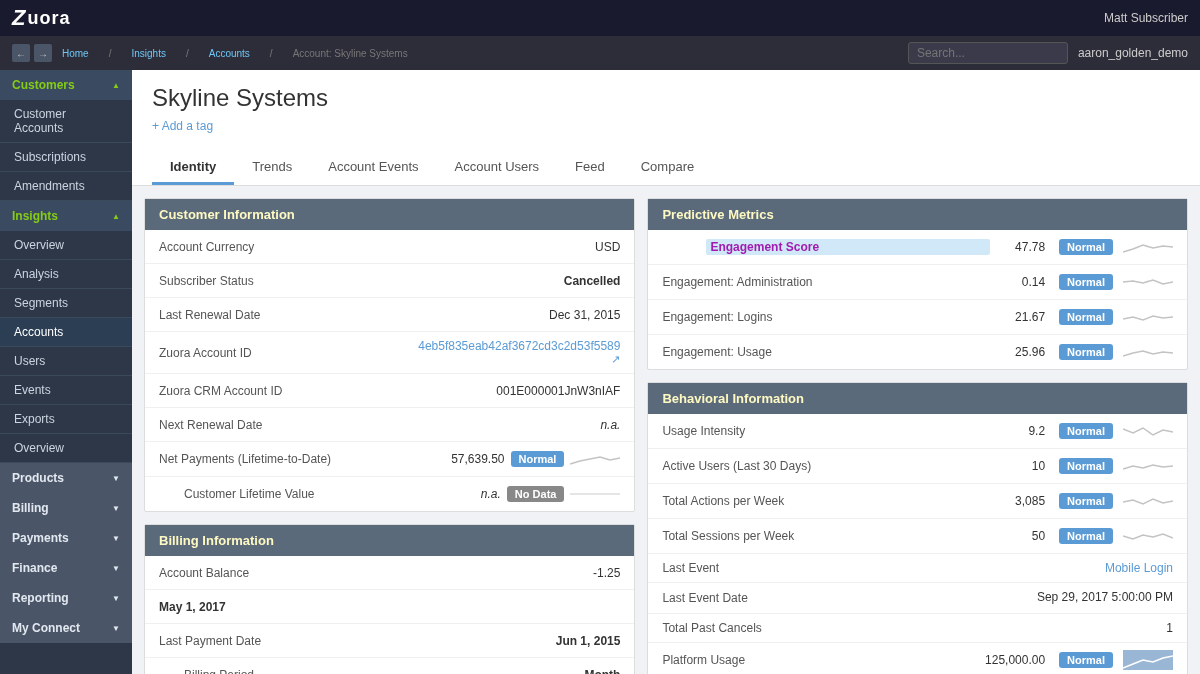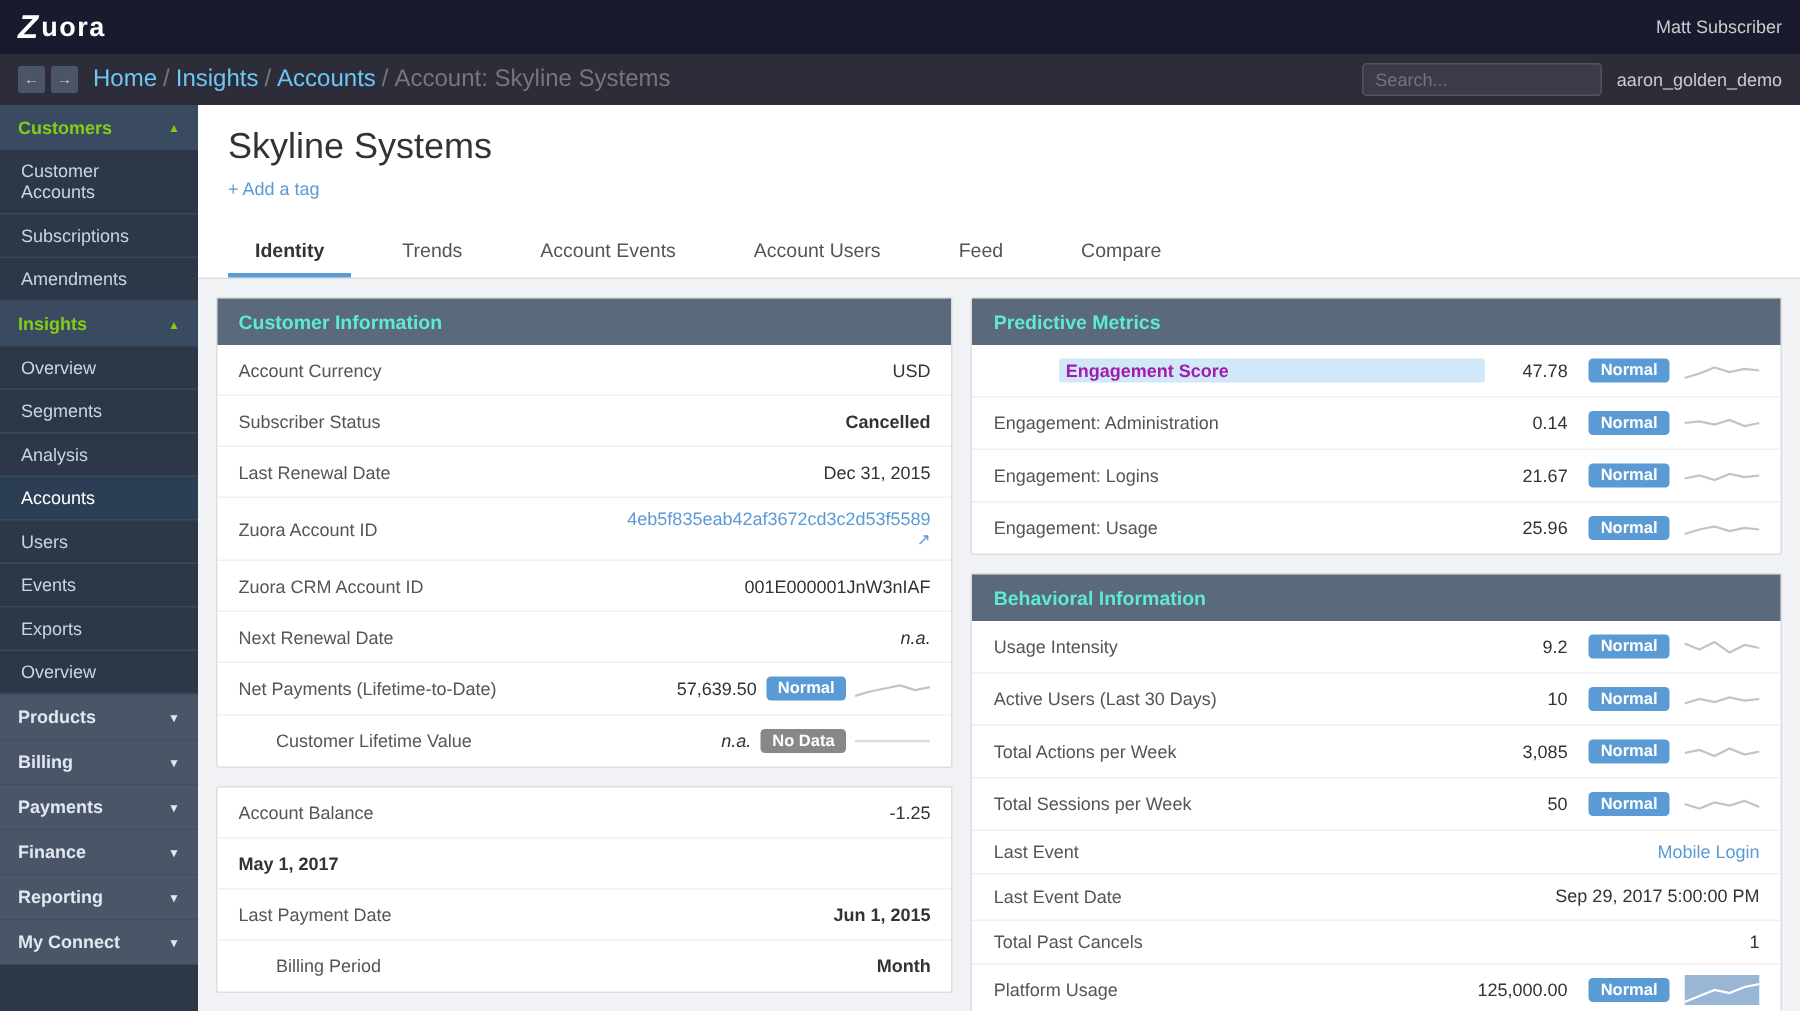--- a/index.html
+++ b/index.html
@@ -19,21 +19,21 @@
     
     .sub-header {
       background: #2d2d3a;
       height: 34px;
       display: flex;
       align-items: center;
       padding: 0 12px;
       gap: 10px;
       flex-shrink: 0;
     }
-    .breadcrumb { color: #aaa; font-size: 16px; display: flex; align-items: center; gap: 4px; flex: 1; }
+    .breadcrumb { color: #aaa; font-size: 10px; display: flex; align-items: center; gap: 20px; flex: 1; }
     .breadcrumb a { color: #6ec6f5; text-decoration: none; }
     .breadcrumb span { color: #777; }
     .search-box {
       background: #3a3a4a;
       border: 1px solid #555;
       border-radius: 3px;
       padding: 3px 8px;
       color: #ccc;
       font-size: 12px;
       width: 160px;
@@ -83,21 +83,21 @@
       background: white;
       padding: 14px 20px 0 20px;
       border-bottom: 1px solid #ddd;
     }
     .page-title { font-size: 24px; font-weight: normal; color: #333; margin-bottom: 6px; }
     .add-tag { color: #5b9bd5; font-size: 12px; cursor: pointer; margin-bottom: 10px; display: inline-block; }
 
     
     .tabs {
       display: flex;
-      gap: 16px;
+      gap: 0;
       margin-top: 8px;
     }
     .tab {
       padding: 8px 18px;
       font-size: 13px;
       color: #555;
       cursor: pointer;
       border-bottom: 3px solid transparent;
       white-space: nowrap;
     }
@@ -109,21 +109,21 @@
 
     
     .two-col { display: flex; gap: 0; padding: 12px; gap: 12px; }
     .col-left { flex: 1; display: flex; flex-direction: column; gap: 12px; }
     .col-right { flex: 1.1; display: flex; flex-direction: column; gap: 12px; }
 
     
     .card { background: white; border: 1px solid #ddd; border-radius: 2px; }
     .card-header {
       background: #5a6a7a;
-      color: #5eead4;
+      color: #fef9c3;
       font-size: 13px;
       font-weight: bold;
       padding: 8px 14px;
     }
     .card-body { padding: 0; }
 
     
     .info-row {
       display: flex;
       align-items: center;
@@ -232,22 +232,22 @@
     </div>
     <div class="sidebar-item">Customer Accounts</div>
     <div class="sidebar-item">Subscriptions</div>
     <div class="sidebar-item">Amendments</div>
 
     <div class="sidebar-section-header active">
       <span>Insights</span>
       <span class="sidebar-collapsed-icon">▲</span>
     </div>
     <div class="sidebar-item">Overview</div>
+    <div class="sidebar-item">Analysis</div>
     <div class="sidebar-item">Segments</div>
-    <div class="sidebar-item">Analysis</div>
     <div class="sidebar-item active">Accounts</div>
     <div class="sidebar-item">Users</div>
     <div class="sidebar-item">Events</div>
     <div class="sidebar-item">Exports</div>
     <div class="sidebar-item">Overview</div>
 
     <div class="sidebar-section-header">
       <span>Products</span>
       <span class="sidebar-collapsed-icon">▼</span>
     </div>
@@ -341,20 +341,21 @@
                 <svg class="mini-chart" viewBox="0 0 50 20">
                   <polyline points="0,10 50,10" fill="none" stroke="#ccc" stroke-width="1.5"></polyline>
                 </svg>
               </span>
             </div>
 
           </div>
         </div>
 
         <div class="card">
+          <div class="card-header">Billing Information</div>
           <div class="card-body">
             <div class="info-row">
               <span class="info-label">Account Balance</span>
               <span class="info-value">-1.25</span>
             </div>
             <div class="info-row">
               <span class="info-value bold">May 1, 2017</span>
             </div>
             <div class="info-row">
               <span class="info-label">Last Payment Date</span>

